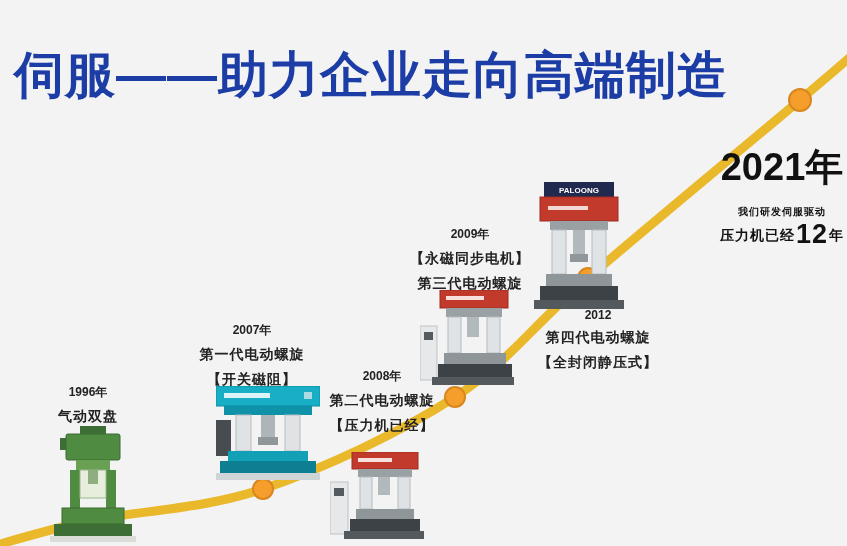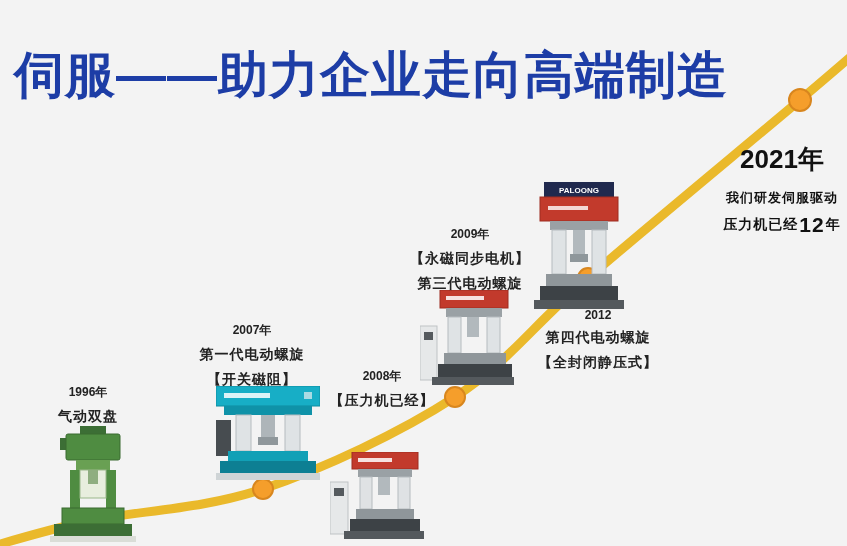--- a/index.html
+++ b/index.html
@@ -75,24 +75,24 @@
     position: absolute;
     left: 782px;
     top: 142px;
     transform: translateX(-50%);
     text-align: center;
     color: #111;
     font-weight: bold;
     z-index: 3;
     white-space: nowrap;
   }
-  .finale .year { font-size: 26px; margin-bottom: 12px; }
-  .finale .l1   { font-size: 13px; margin-bottom: 6px; letter-spacing: 1px; }
+  .finale .year { font-size: 38px; margin-bottom: 12px; }
+  .finale .l1   { font-size: 10px; margin-bottom: 0; letter-spacing: 1px; }
   .finale .l2   { font-size: 14px; letter-spacing: 1px; }
-  .finale .big  { font-size: 21px; vertical-align: -3px; padding: 0 1px; }
+  .finale .big  { font-size: 27px; vertical-align: -3px; padding: 0 1px; }
 
   .m1996 { left: 46px;  top: 426px; width: 96px;  height: 120px; }
   .m2007 { left: 216px; top: 386px; width: 104px; height: 94px;  }
   .m2008 { left: 330px; top: 452px; width: 96px;  height: 94px;  }
   .m2009 { left: 420px; top: 290px; width: 94px;  height: 104px; }
   .m2012 { left: 532px; top: 182px; width: 94px;  height: 132px; }
 
   .brand-text {
     font-size: 8px;
     font-weight: bold;
@@ -205,20 +205,21 @@
   </div>
 
   <div class="label l2007">
     <div class="year">2007年</div>
     <div class="line">第一代电动螺旋</div>
     <div class="line">【开关磁阻】</div>
   </div>
 
   <div class="label l2008">
     <div class="year">2008年</div>
+    <div class="line">第二代电动螺旋</div>
     <div class="line">【压力机已经】</div>
   </div>
 
   <div class="label l2009">
     <div class="year">2009年</div>
     <div class="line">【永磁同步电机】</div>
     <div class="line">第三代电动螺旋</div>
   </div>
 
   <div class="label l2012">

